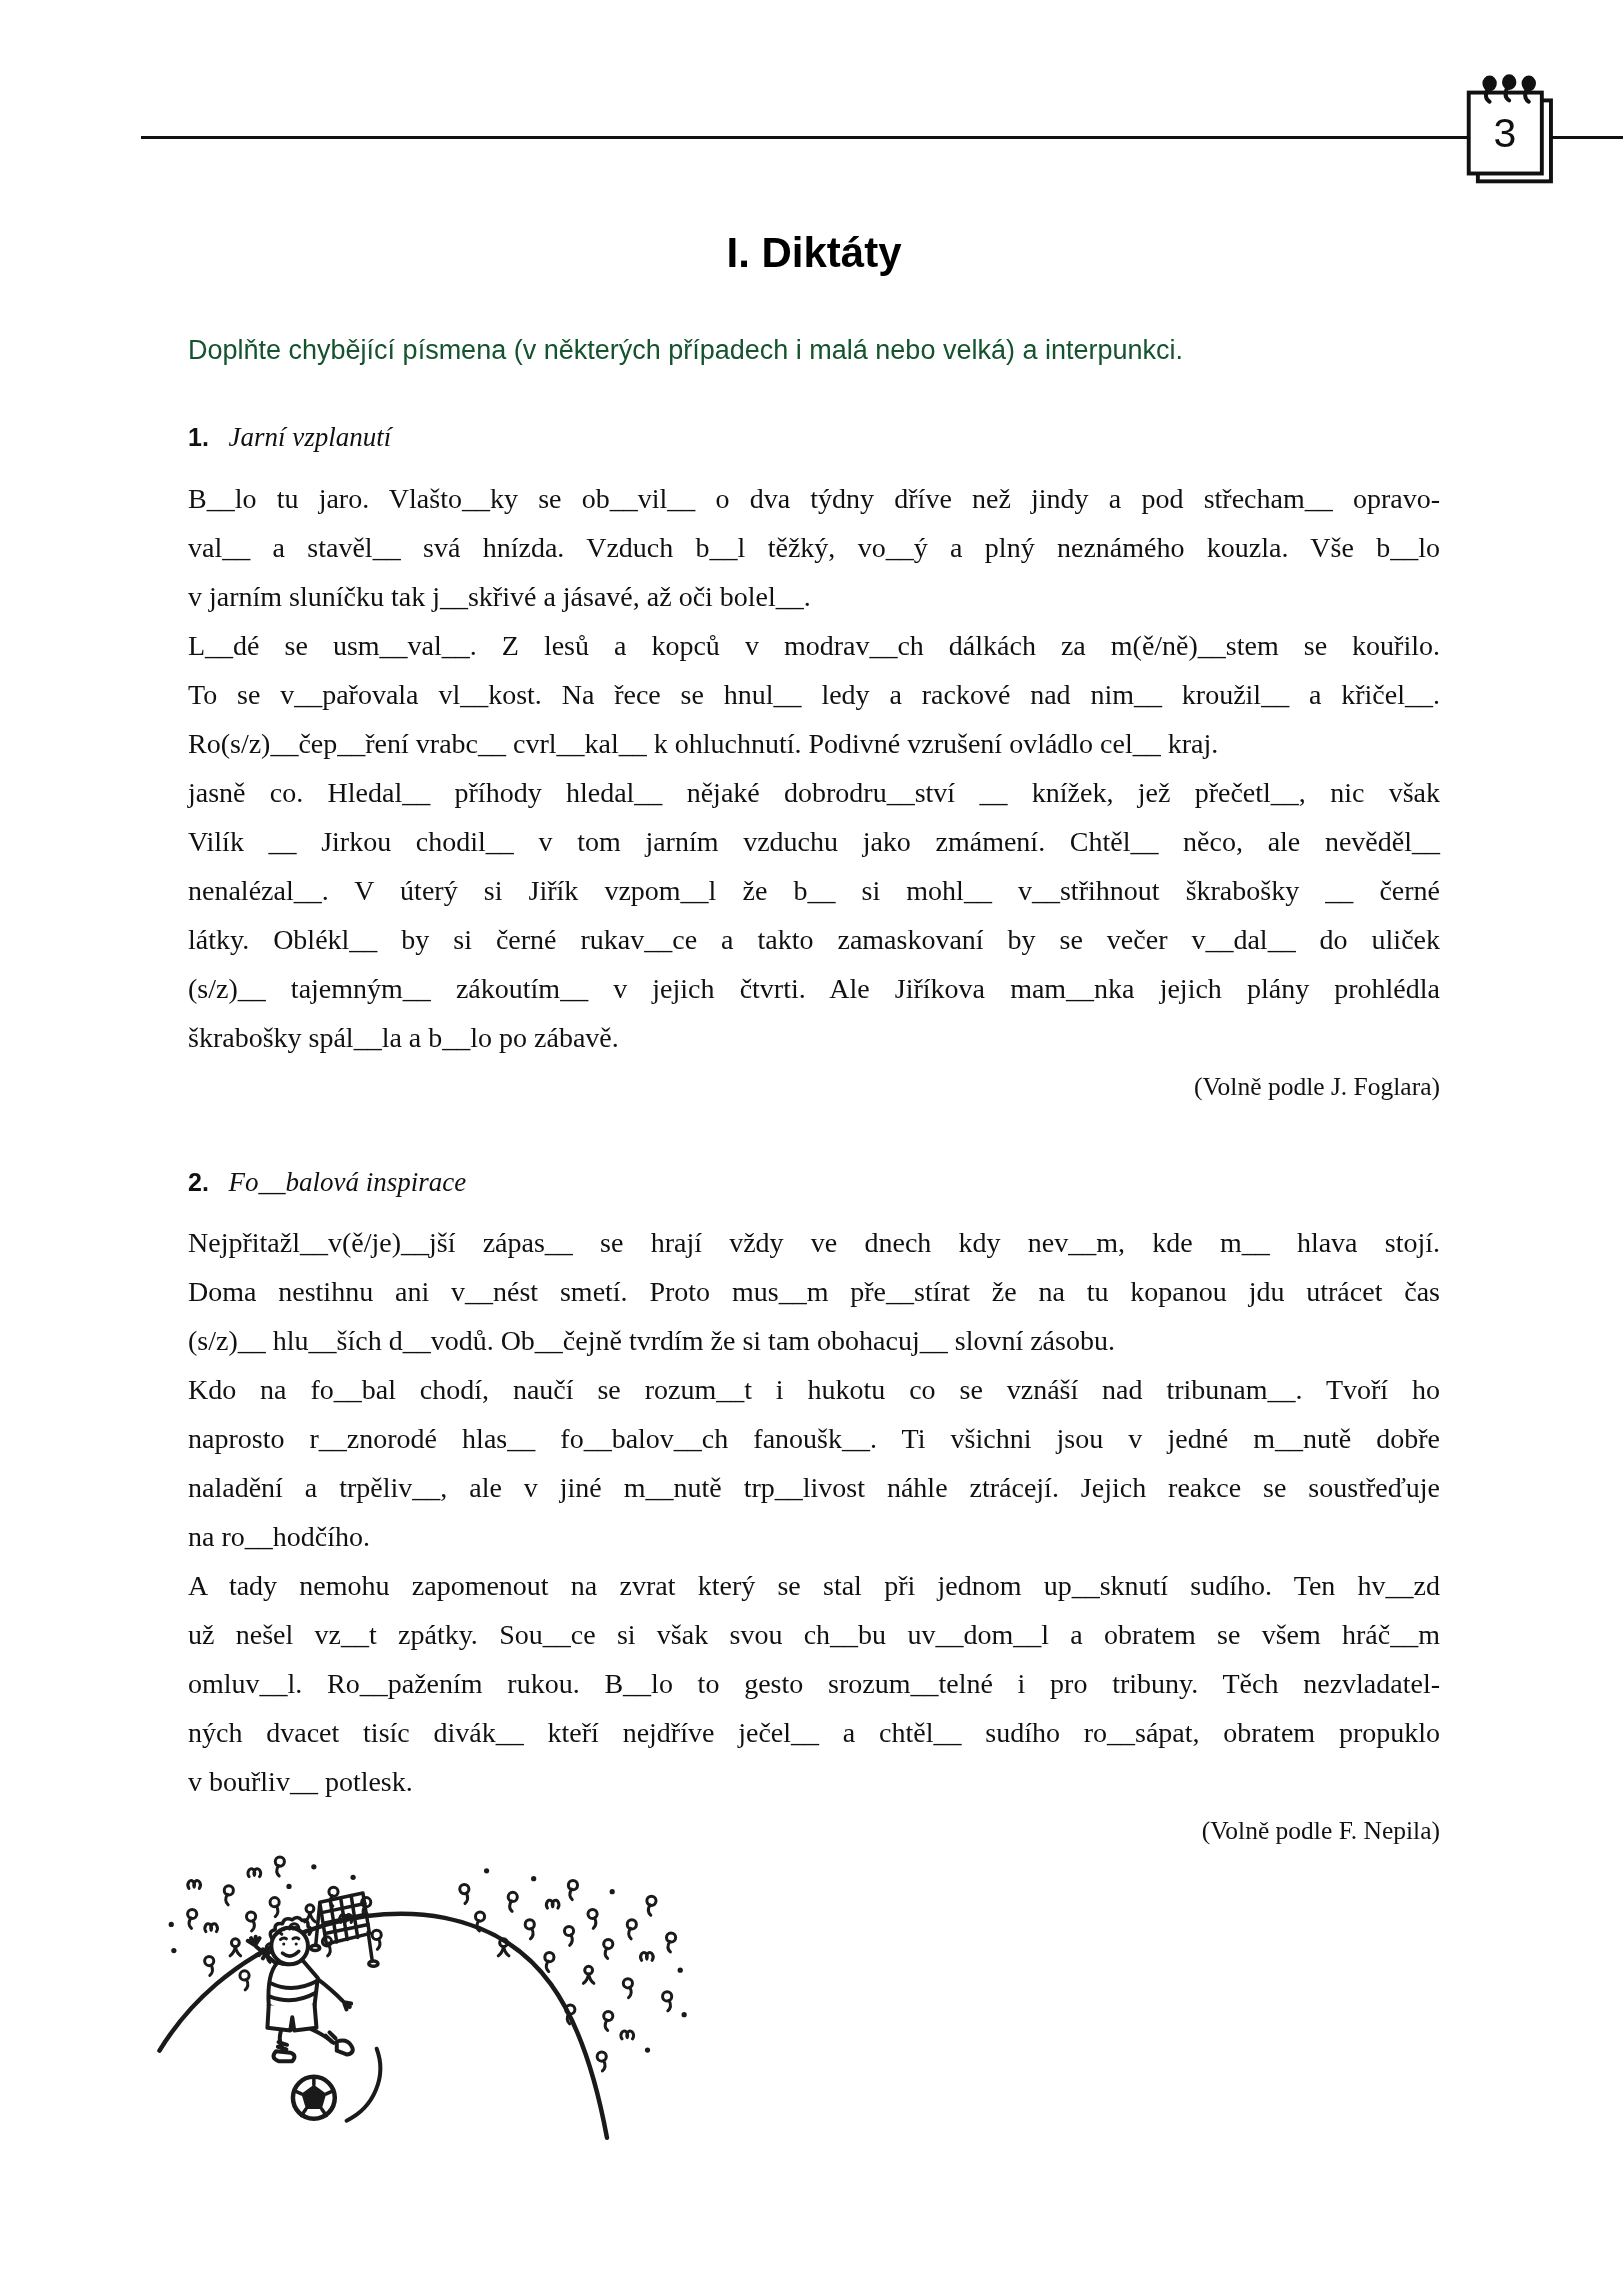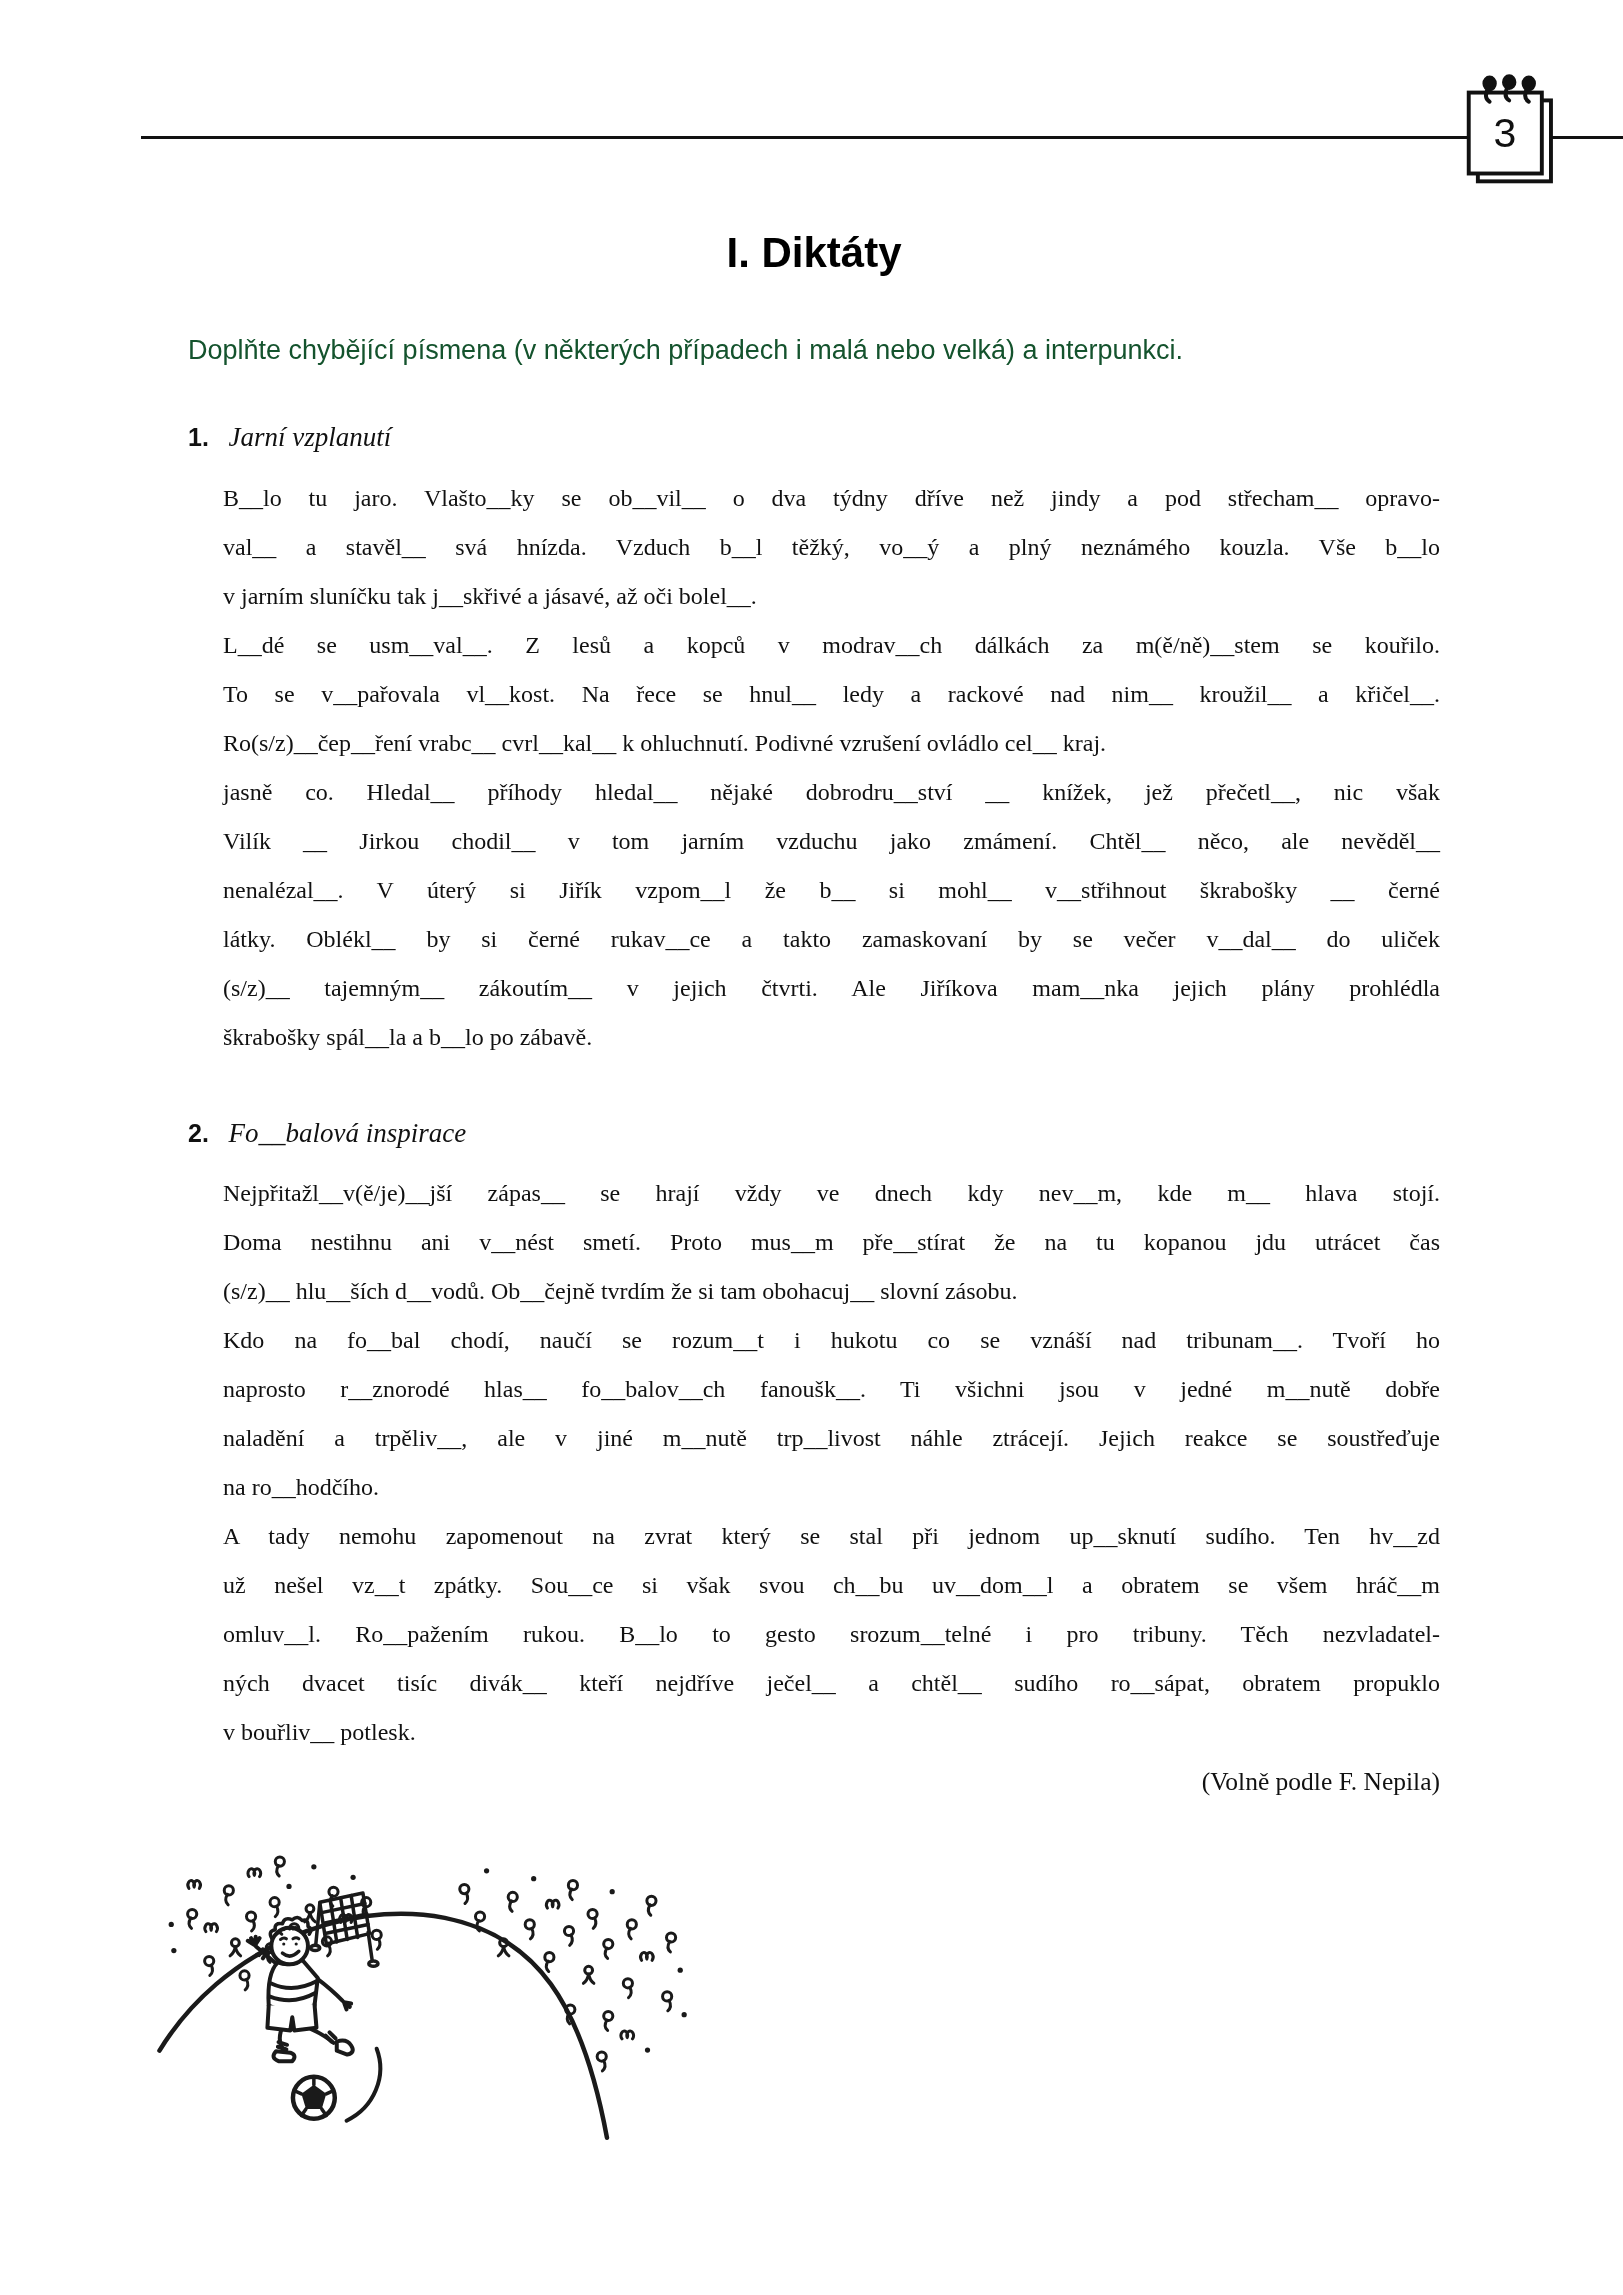--- a/index.html
+++ b/index.html
@@ -25,21 +25,21 @@
     font-size:42px; line-height:41px; color:#000;
   }
   p.instruction {
     margin:61px 0 0 0;
     font-family:"Liberation Sans", sans-serif; font-size:27px; line-height:32px; color:#14532d;
   }
   .exercise { margin-top:55px; }
   .ex-head { display:flex; align-items:baseline; gap:19.6px; line-height:33px; }
   .ex-num  { font-family:"Liberation Sans", sans-serif; font-weight:bold; font-size:25px; }
   .ex-title{ font-size:27px;font-style:italic; }
-  .ex-body { margin-top:19.6px; font-size:24px;margin-left:35px; }
+  .ex-body { margin-top:19.6px; font-size:28px; }
   .line    { line-height:49px; white-space:normal; }
   .line.j  { text-align:justify; text-align-last:justify; text-justify:inter-word; }
   .attr    { line-height:49px; font-size:25.5px; text-align:right; }
   
   .illus { position:absolute; left:149px; top:1851px; }
   .illus path, .illus circle, .illus line, .illus ellipse {
     vector-effect:non-scaling-stroke;
   }
 </style>
 </head>
@@ -81,20 +81,21 @@
             <div class="line j">L__dé se usm__val__. Z lesů a kopců v modrav__ch dálkách za m(ě/ně)__stem se kouřilo.</div>
             <div class="line j">To se v__pařovala vl__kost. Na řece se hnul__ ledy a rackové nad nim__ kroužil__ a křičel__.</div>
             <div class="line">Ro(s/z)__čep__ření vrabc__ cvrl__kal__ k ohluchnutí. Podivné vzrušení ovládlo cel__ kraj.</div>
             <div class="line j">jasně co. Hledal__ příhody hledal__ nějaké dobrodru__ství __ knížek, jež přečetl__, nic však</div>
             <div class="line j">Vilík __ Jirkou chodil__ v tom jarním vzduchu jako zmámení. Chtěl__ něco, ale nevěděl__</div>
             <div class="line j">nenalézal__. V úterý si Jiřík vzpom__l že b__ si mohl__ v__střihnout škrabošky __ černé</div>
             <div class="line j">látky. Oblékl__ by si černé rukav__ce a takto zamaskovaní by se večer v__dal__ do uliček</div>
             <div class="line j">(s/z)__ tajemným__ zákoutím__ v jejich čtvrti. Ale Jiříkova mam__nka jejich plány prohlédla</div>
             <div class="line">škrabošky spál__la a b__lo po zábavě.</div>
           </div>
+    <div class="attr">(Volně podle J. Foglara)</div>
   </section>
 
   <section class="exercise">
     <div class="ex-head">
       <span class="ex-num">2.</span>
       <span class="ex-title">Fo__balová inspirace</span>
     </div>
     <div class="ex-body">
             <div class="line j">Nejpřitažl__v(ě/je)__jší zápas__ se hrají vždy ve dnech kdy nev__m, kde m__ hlava stojí.</div>
             <div class="line j">Doma nestihnu ani v__nést smetí. Proto mus__m pře__stírat že na tu kopanou jdu utrácet čas</div>

